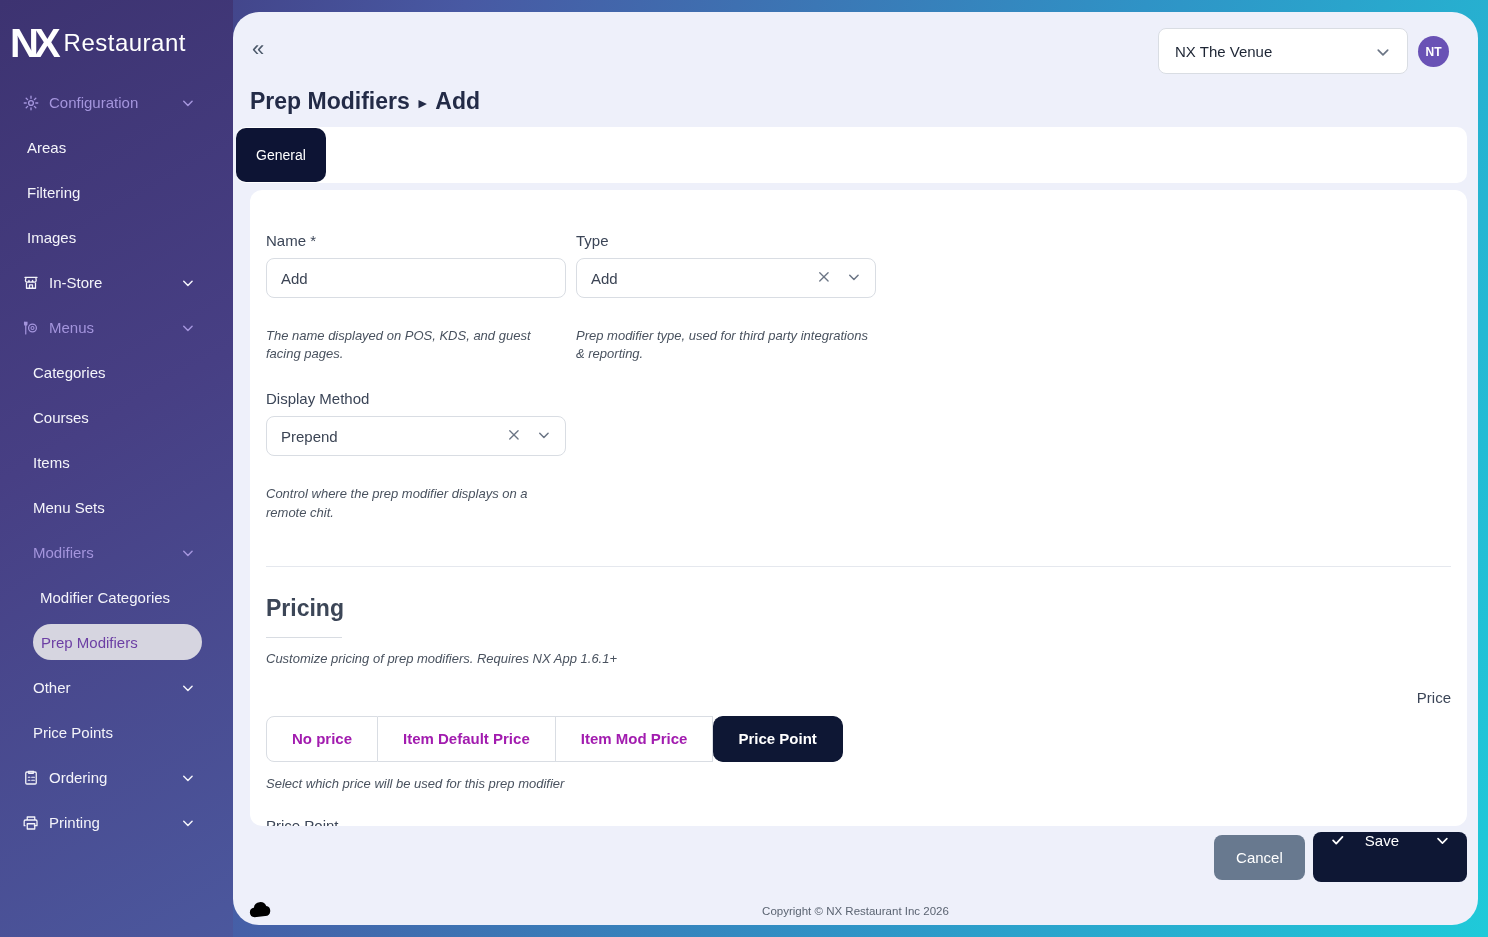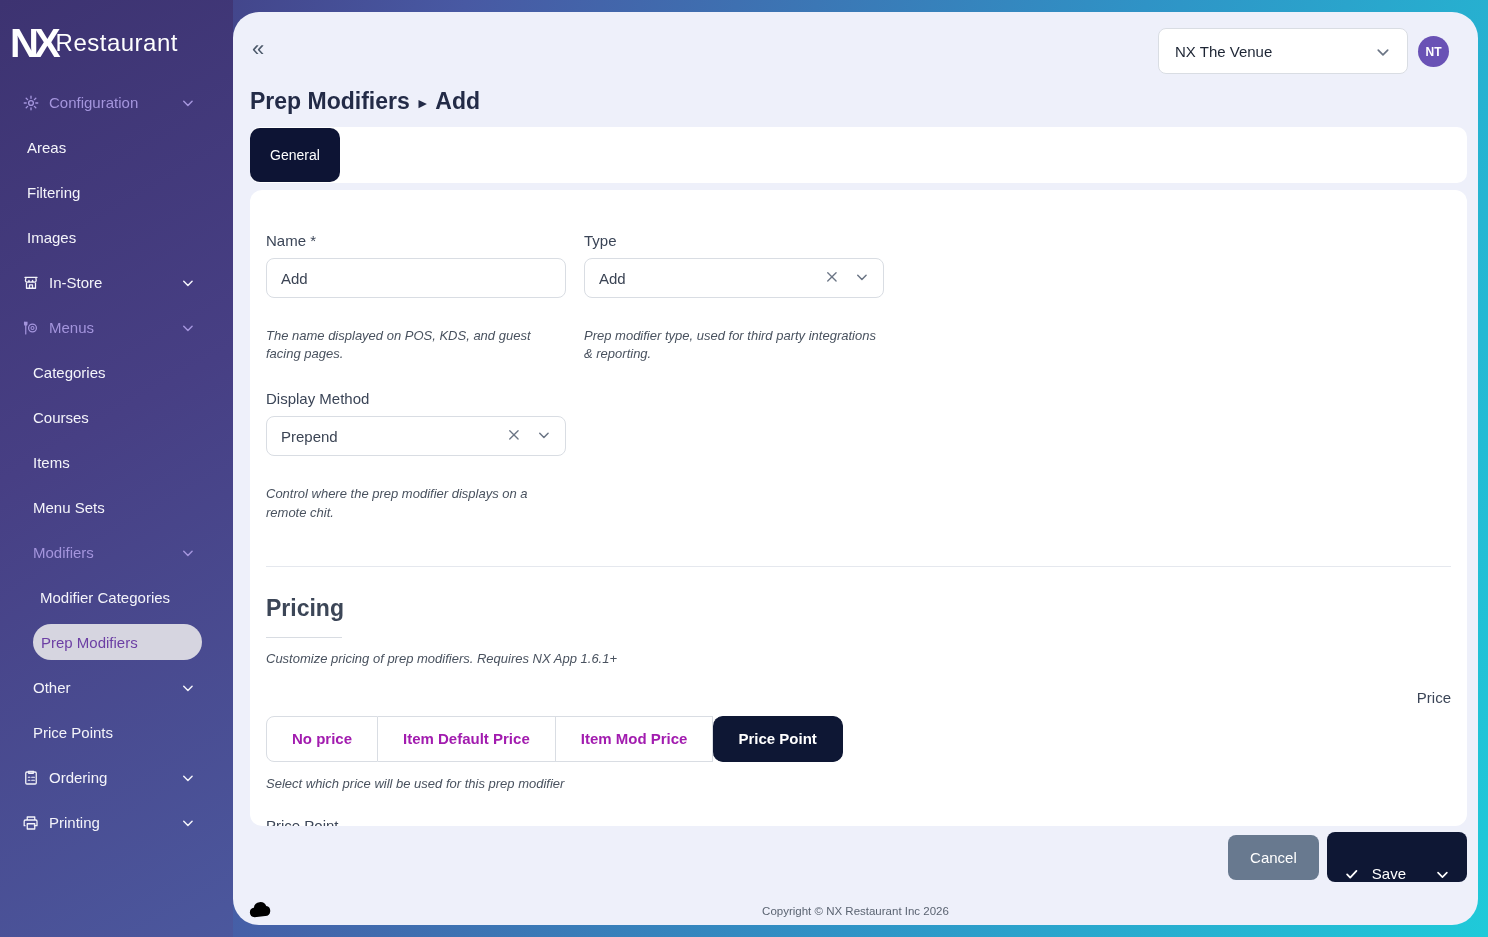--- a/index.html
+++ b/index.html
@@ -11,21 +11,21 @@
     color: #3b4557;
   }
 
   
   .sidebar {
     position: absolute; left: 0; top: 0; width: 233px; height: 937px;
     background: linear-gradient(150deg, #3d3371 0%, #473f84 45%, #4c5ca2 110%);
     color: #fff; overflow: hidden;
   }
   .logo { display: flex; align-items: center; padding: 14px 0 0 10px; height: 72px; }
-  .logo-mark { font-size: 40px; font-weight: 800; letter-spacing: -5px; color: #fff; }
+  .logo-mark { font-size: 40px; font-weight: 800; letter-spacing: -5px; color: #fff; margin-right: 8px; }
   .logo-name { font-size: 24px; font-weight: 300; color: #fff; letter-spacing: .5px; }
   .nav { margin-top: 8px; display: flex; flex-direction: column; }
   .nav-row { position: relative; display: flex; align-items: center; height: 45px; font-size: 15px; color: #f4f4fa; cursor: pointer; }
   .lv0 { padding-left: 22px; }
   .lv1 { padding-left: 27px; }
   .lv1m { padding-left: 33px; }
   .lv2 { padding-left: 40px; }
   .nav-icon { width: 18px; height: 18px; margin-right: 9px; display: inline-flex; align-items: center; justify-content: center; flex: none; }
   .nav-icon svg { width: 18px; height: 18px; }
   .accent { color: #a495dd; }
@@ -50,34 +50,34 @@
   .venue-select .sel-chevron { margin-left: auto; display: inline-flex; color: #6b7585; }
   .avatar {
     position: absolute; right: 29px; top: 24px; width: 31px; height: 31px; border-radius: 50%;
     background: #6952b5; color: #fff; font-size: 12px; font-weight: 700;
     display: flex; align-items: center; justify-content: center; cursor: pointer; margin-left: 48px;
   }
   .page-title { position: absolute; left: 17px; top: 76px; font-size: 23px; font-weight: 700; color: #232b47; display: flex; align-items: center; gap: 9px; }
   .crumb-sep { font-size: 15px; color: #232b47; transform: translateY(1px); }
 
   .tab-strip {
-    position: absolute; left: 17px; right: 11px; top: 115px; height: 56px;
+    position: absolute; left: 3px; right: 11px; top: 115px; height: 56px;
     background: #fff; border-radius: 10px;
   }
   .tab-active {
     position: absolute; left: 0; top: 1px; width: 90px; height: 54px;
     background: #0d1434; color: #fff; border-radius: 10px;
     display: flex; align-items: center; justify-content: center; font-size: 14px; cursor: pointer;
   }
 
   .card {
     position: absolute; left: 17px; right: 11px; top: 178px; height: 636px;
     background: #fff; border-radius: 12px; padding: 16px 16px 0 16px; overflow: hidden;
   }
-  .field-row { display: flex; gap: 18px; margin-top: 26px; }
+  .field-row { display: flex; gap: 10px; margin-top: 26px; }
   .field-group { width: 300px; }
   .field-label { font-size: 15px; color: #3b4557; margin-bottom: 9px; }
   .text-input, .select-box {
     width: 300px; height: 40px; border: 1px solid #d9dde3; border-radius: 8px;
     display: flex; align-items: center; padding: 0 14px; font-size: 15px; color: #3b4454; background: #fff;
   }
   .select-icons { margin-left: auto; display: inline-flex; align-items: center; gap: 15px; color: #6b7585; }
   .select-icons svg { width: 15px; height: 15px; }
   .help-text { font-size: 13px; font-style: italic; color: #49525f; margin-top: 29px; width: 300px; line-height: 1.4; }
   .divider { height: 1px; background: #e5e8ee; margin-top: 44px; }
@@ -98,21 +98,21 @@
   .pp-select { margin-top: 9px; }
 
   .action-bar { position: absolute; right: 11px; top: 820px; display: flex; align-items: center; gap: 8px; }
   .cancel-btn {
     height: 45px; padding: 0 22px; background: #68798f; color: #fff; font-size: 15px;
     border: none; border-radius: 8px; display: flex; align-items: center; cursor: pointer;
     font-family: "Liberation Sans", sans-serif;
   }
   .save-btn {
     height: 50px; padding: 0 17px; background: #0e1734; color: #fff; font-size: 15px;
-    border: none; border-radius: 8px; display: flex; align-items: flex-end; gap: 12px; cursor: pointer;
+    border: none; border-radius: 8px; display: flex; align-items: flex-start; gap: 19px; cursor: pointer;
     font-family: "Liberation Sans", sans-serif;
   }
   .save-btn svg { width: 16px; height: 16px; }
   .save-chevron { margin-left: 16px; display: inline-flex; }
 
   .footer-copy { position: absolute; left: 0; right: 0; top: 893px; text-align: center; font-size: 11.5px; color: #5b6472; }
   .cloud-badge { position: absolute; left: 14px; top: 884px; }
   .cloud-badge svg { width: 26px; height: 26px; }
 </style>
 </head>

